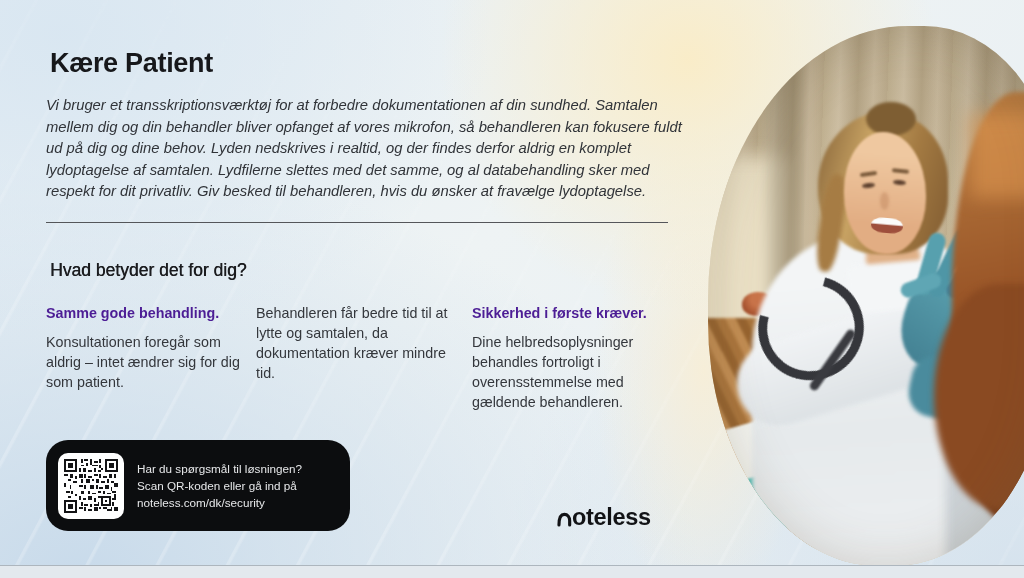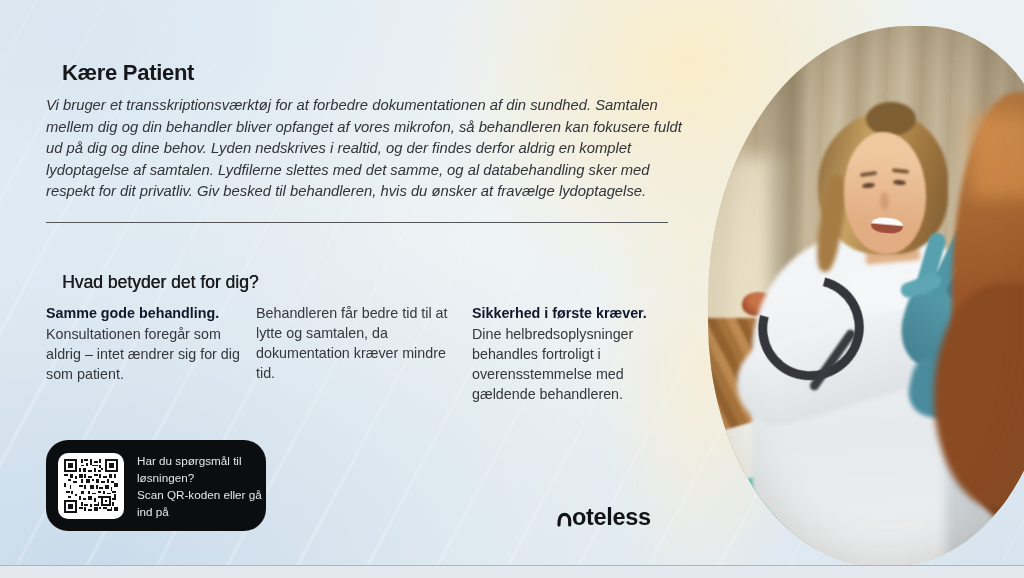--- a/index.html
+++ b/index.html
@@ -95,36 +95,36 @@
     transform:rotate(12deg);filter:blur(2px);}
   .ph-shoulder{left:238px;top:428px;width:150px;height:140px;background:#ccd2d6;filter:blur(5px);}
   .ph-patient-hair{left:244px;top:66px;width:140px;height:430px;border-radius:46% 10% 8% 40%;
     background:linear-gradient(170deg,#b5783e 8%,#9a5628 45%,#7c3e1a 85%);filter:blur(2.5px);}
   .ph-patient-hair-2{left:226px;top:258px;width:130px;height:225px;border-radius:50% 20% 20% 50%;
     background:#8a4a22;filter:blur(3px);}
   .ph-hair-hl{left:262px;top:88px;width:72px;height:84px;background:rgba(222,150,80,.6);filter:blur(9px);}
   .ph-vignette{inset:0;box-shadow:inset 0 0 50px rgba(100,85,60,.22);border-radius:inherit;}
   
   .content{position:absolute;inset:0;z-index:2;}
-  .page-title{position:absolute;left:46px;top:44px;margin:16px;font-size:22px;font-weight:700;
+  .page-title{position:absolute;left:46px;top:44px;margin:4px;font-size:27px;font-weight:700;
     letter-spacing:-.3px;color:#17181b;}
   .intro{position:absolute;left:46px;top:95px;width:636px;margin:0;font-size:14.8px;line-height:21.6px;
     color:#303338;font-style:italic;}
   .divider{position:absolute;left:46px;top:222px;width:622px;margin:0;border:none;
     border-top:1px solid #54565a;}
-  .section-heading{position:absolute;left:46px;top:256px;margin:16px;font-size:17.5px;font-weight:400;
+  .section-heading{position:absolute;left:46px;top:256px;margin:4px;font-size:17.5px;font-weight:400;
     color:#1b1c1f;text-shadow:.4px 0 0 currentColor;}
   .columns{position:absolute;left:46px;top:303px;display:flex;}
   .col{font-size:14.3px;line-height:20px;color:#34373c;}
   .col-1{width:196px;margin-right:14px;}
   .col-2{width:204px;margin-right:12px;}
   .col-3{width:200px;}
-  .col-title{font-weight:700;color:#0f172a;margin-bottom:1px;}
-  
-  .qr-box{position:absolute;left:46px;top:440px;width:220px;height:91px;border-radius:22px;
+  .col-title{font-weight:700;color:#4c1d95;margin-bottom:9px;}
+  
+  .qr-box{position:absolute;left:46px;top:440px;width:304px;height:91px;border-radius:22px;
     background:#0c0d0f;display:flex;align-items:center;}
   .qr-code{width:66px;height:66px;margin-left:12px;background:#fff;border-radius:10px;
     display:flex;align-items:center;justify-content:center;flex:none;}
   .qr-code svg{width:54px;height:54px;shape-rendering:crispEdges;}
   .qr-text{margin-left:13px;font-size:11.7px;line-height:17px;color:#e6e7e9;}
   .qr-text span{display:block;}
   
   .logo{position:absolute;left:557px;top:506px;display:flex;align-items:flex-start;}
   .logo-n{width:15px;height:24px;margin-bottom:2px;}
   .logo-text{font-size:23.5px;font-weight:700;letter-spacing:-.3px;color:#121316;line-height:1;}
@@ -210,20 +210,21 @@
             M8 14h2v1h-2z M11 14h1v2h-1z M14 14h2v2h-2z M17 14h1v2h-1z M19 15h2v1h-2z M22 14h2v2h-2z M25 15h1v2h-1z
             M9 17h2v2h-2z M13 17h1v2h-1z M15 18h2v1h-2z M18 17h2v1h-2z M21 17h1v2h-1z M23 18h2v1h-2z M26 17h2v1h-2z M27 19h1v2h-1z
             M8 20h1v2h-1z M10 21h2v1h-2z M13 20h2v2h-2z M16 21h1v2h-1z M18 20h2v1h-2z M26 21h2v1h-2z
             M9 23h1v2h-1z M11 24h2v1h-2z M14 24h1v2h-1z M16 24h2v1h-2z M18 23h1v2h-1z M26 23h1v2h-1z
             M8 26h2v1h-2z M11 26h1v2h-1z M13 27h2v1h-2z M16 26h2v2h-2z M19 26h1v1h-1z M21 26h2v1h-2z M23 27h2v1h-2z M25 26h1v2h-1z M27 26h2v2h-2z"></path>
         </svg>
       </div>
       <div class="qr-text">
         <span>Har du spørgsmål til løsningen?</span>
         <span>Scan QR-koden eller gå ind på</span>
+        <span>noteless.com/dk/security</span>
       </div>
     </div>
 
     <div class="logo">
       <svg class="logo-n" viewBox="0 0 16 26">
         <path d="M2 20.5 C2 13.5 4.2 9 7.8 9 C11.4 9 13.6 12 13.6 16 L13.6 20.5" fill="none" stroke="#121316" stroke-width="3.4" stroke-linecap="round"></path>
       </svg>
       <span class="logo-text">oteless</span>
     </div>
   </main>

